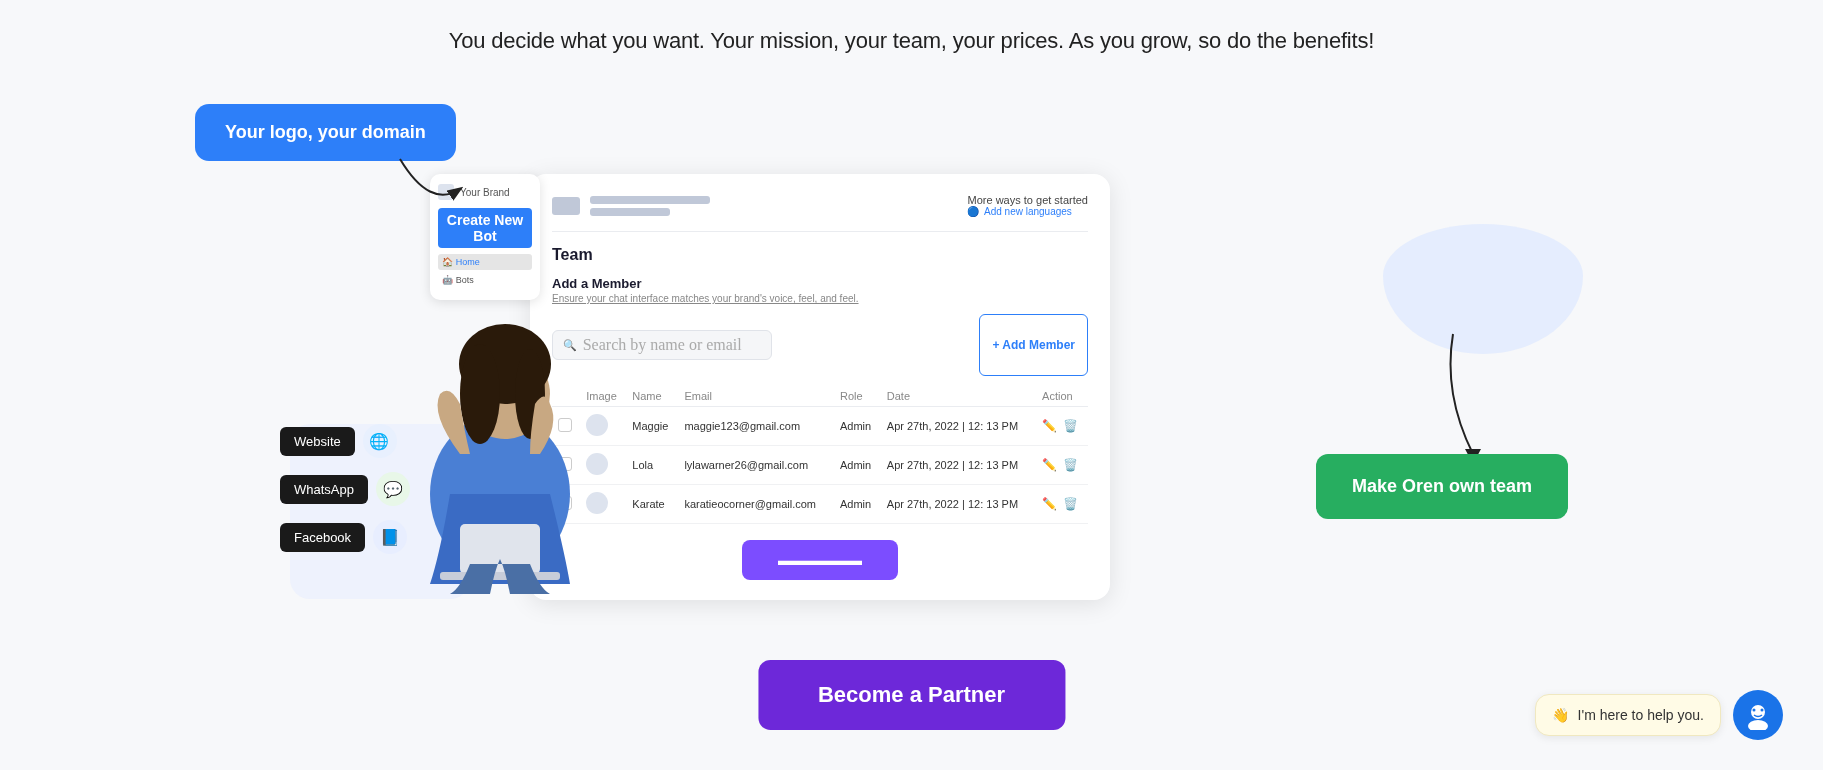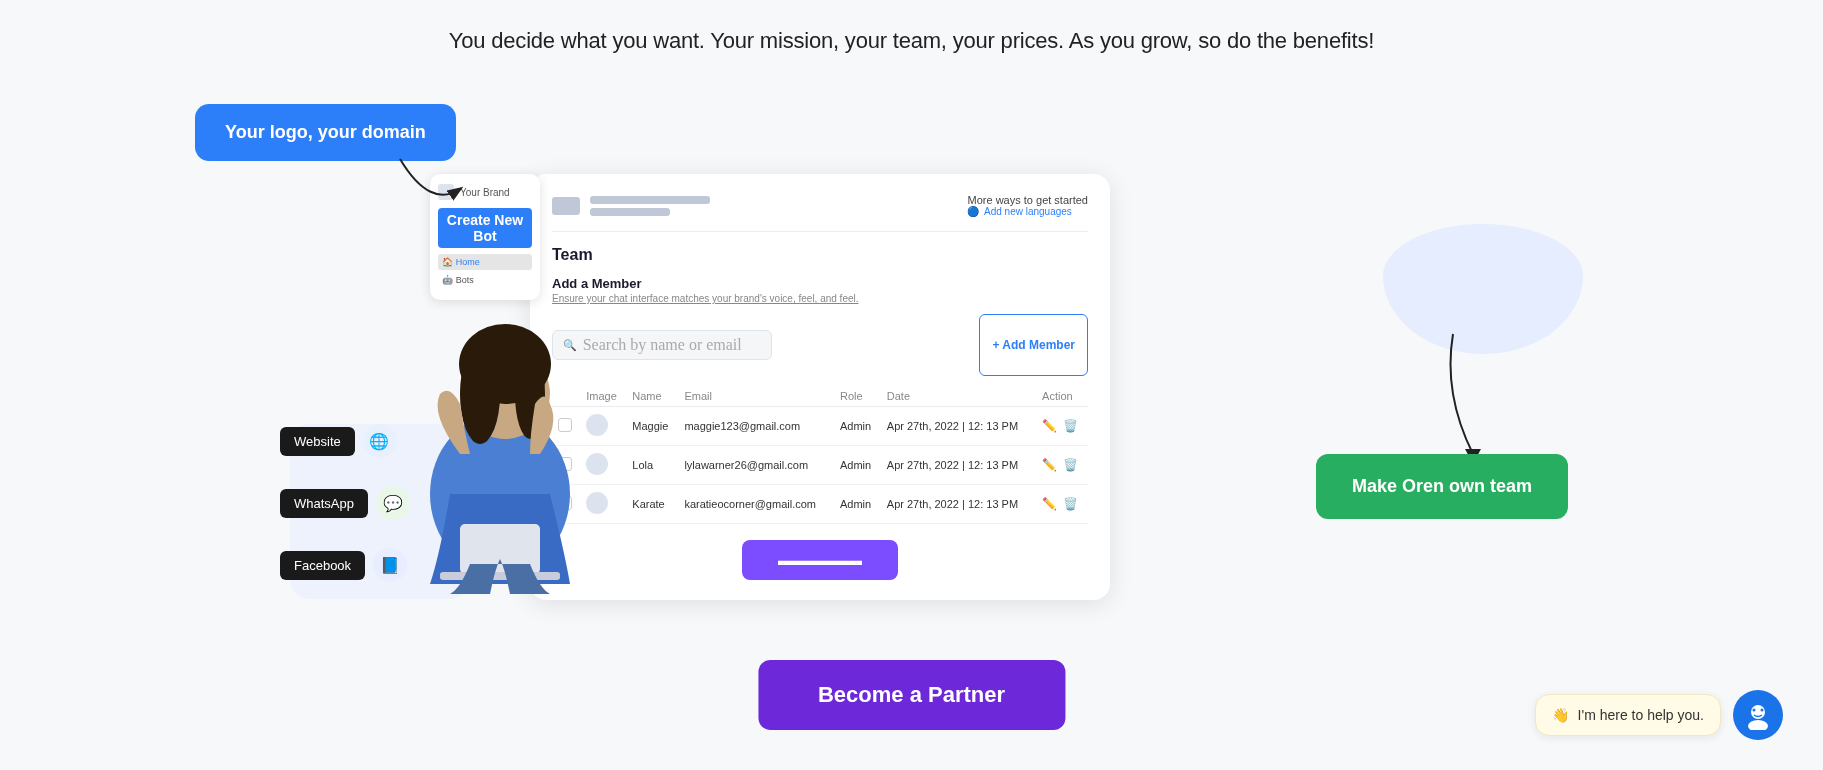--- a/index.html
+++ b/index.html
@@ -117,21 +117,21 @@
     }
 
     
     .integrations {
       position: absolute;
       left: 280px;
       top: 330px;
       z-index: 10;
       display: flex;
       flex-direction: column;
-      gap: 28px;
+      gap: 14px;
     }
 
     .integration-item {
       display: flex;
       align-items: center;
       gap: 8px;
     }
 
     .integration-label {
       background: #1a1a1a;

